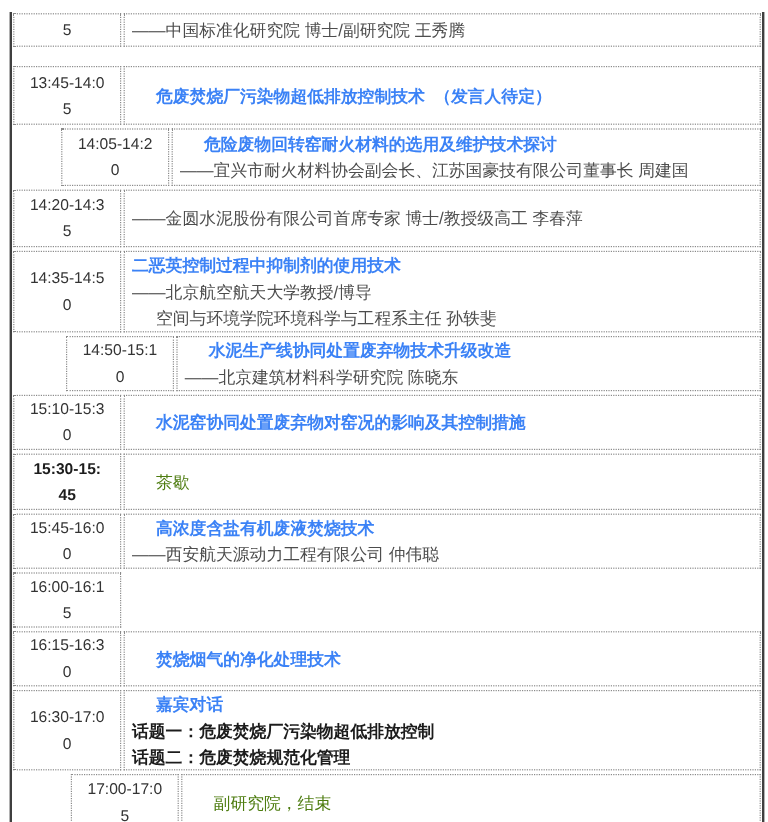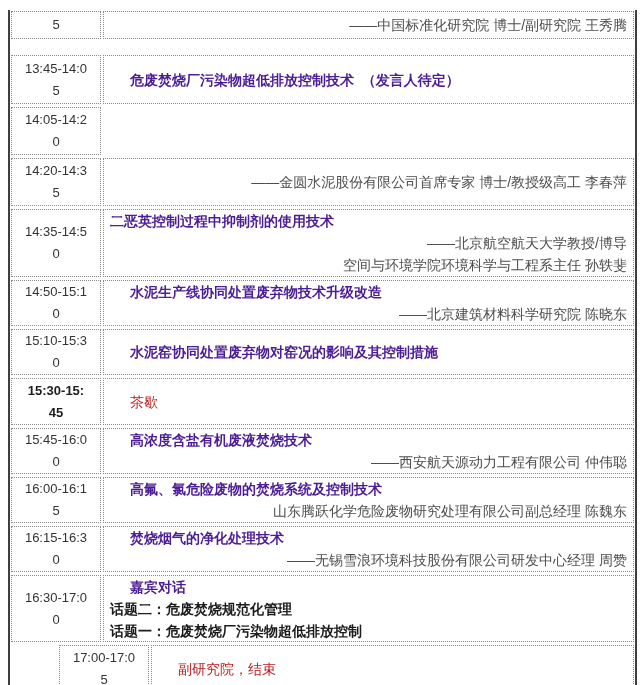--- a/index.html
+++ b/index.html
@@ -57,24 +57,24 @@
     line-height: 22px;
     color: #333333;
     white-space: pre-wrap;
   }
   .tline.bold { font-weight: bold; color: #1c1c1c; }
   .cline {
     font-size: 14px;
     line-height: 22px;
     white-space: pre-wrap;
   }
-  .cline.title  { font-weight: bold; color: #4c1d95; }
+  .cline.title  { font-weight: bold; color: #3b82f6; }
   .cline.topic  { font-weight: bold; color: #1c1c1c; }
-  .cline.speaker { font-weight: normal; color: #4d4d4d; text-align: right; }
-  .cline.plain  { font-weight: normal; color: #b91c1c; }
+  .cline.speaker { font-weight: normal; color: #4d4d4d; }
+  .cline.plain  { font-weight: normal; color: #4d7c0f; }
   .cline.indent { padding-left: 20px; }
 </style>
 </head>
 <body>
 
 <div class="page">
   <div class="tbl">
       <div class="row" style="height: 28px;">
         <div class="time-cell">
           <div class="tline">5</div>
@@ -85,24 +85,28 @@
       </div>
       <div class="row" style="height: 49px; margin-top: 16px;">
         <div class="time-cell">
           <div class="tline">13:45-14:0</div>
           <div class="tline">5</div>
         </div>
         <div class="content-cell">
           <div class="cline title indent">危废焚烧厂污染物超低排放控制技术  （发言人待定）</div>
         </div>
       </div>
-      <div class="row" style="height: 48px;">
+      <div class="row" style="height: 48px; padding-left: 40px;">
         <div class="time-cell">
           <div class="tline">14:05-14:2</div>
           <div class="tline">0</div>
+        </div>
+        <div class="content-cell">
+          <div class="cline title indent">危险废物回转窑耐火材料的选用及维护技术探讨</div>
+          <div class="cline speaker">——宜兴市耐火材料协会副会长、江苏国豪技有限公司董事长 周建国</div>
         </div>
       </div>
       <div class="row" style="height: 48px;">
         <div class="time-cell">
           <div class="tline">14:20-14:3</div>
           <div class="tline">5</div>
         </div>
         <div class="content-cell">
           <div class="cline speaker">——金圆水泥股份有限公司首席专家 博士/教授级高工 李春萍</div>
         </div>
@@ -111,21 +115,21 @@
         <div class="time-cell">
           <div class="tline">14:35-14:5</div>
           <div class="tline">0</div>
         </div>
         <div class="content-cell">
           <div class="cline title">二恶英控制过程中抑制剂的使用技术</div>
           <div class="cline speaker">——北京航空航天大学教授/博导</div>
           <div class="cline speaker indent">空间与环境学院环境科学与工程系主任 孙轶斐</div>
         </div>
       </div>
-      <div class="row" style="height: 46px;">
+      <div class="row" style="height: 46px; padding-left: 44px;">
         <div class="time-cell">
           <div class="tline">14:50-15:1</div>
           <div class="tline">0</div>
         </div>
         <div class="content-cell">
           <div class="cline title indent">水泥生产线协同处置废弃物技术升级改造</div>
           <div class="cline speaker">——北京建筑材料科学研究院 陈晓东</div>
         </div>
       </div>
       <div class="row" style="height: 46px;">
@@ -154,44 +158,39 @@
         <div class="content-cell">
           <div class="cline title indent">高浓度含盐有机废液焚烧技术</div>
           <div class="cline speaker">——西安航天源动力工程有限公司 仲伟聪</div>
         </div>
       </div>
       <div class="row" style="height: 46px;">
         <div class="time-cell">
           <div class="tline">16:00-16:1</div>
           <div class="tline">5</div>
         </div>
-        <div class="content-cell">
-          <div class="cline title indent">高氟、氯危险废物的焚烧系统及控制技术</div>
-          <div class="cline speaker">山东腾跃化学危险废物研究处理有限公司副总经理 陈魏东</div>
-        </div>
       </div>
       <div class="row" style="height: 46px;">
         <div class="time-cell">
           <div class="tline">16:15-16:3</div>
           <div class="tline">0</div>
         </div>
         <div class="content-cell">
           <div class="cline title indent">焚烧烟气的净化处理技术</div>
-          <div class="cline speaker">——无锡雪浪环境科技股份有限公司研发中心经理 周赞</div>
         </div>
       </div>
       <div class="row" style="height: 67px;">
         <div class="time-cell">
           <div class="tline">16:30-17:0</div>
           <div class="tline">0</div>
         </div>
         <div class="content-cell">
           <div class="cline title indent">嘉宾对话</div>
+          <div class="cline topic">话题一：危废焚烧厂污染物超低排放控制</div>
           <div class="cline topic">话题二：危废焚烧规范化管理</div>
-          <div class="cline topic">话题一：危废焚烧厂污染物超低排放控制</div>
         </div>
       </div>
       <div class="row" style="height: 47px; margin-left: 48px;">
         <div class="time-cell">
           <div class="tline">17:00-17:0</div>
           <div class="tline">5</div>
         </div>
         <div class="content-cell">
           <div class="cline plain indent">副研究院，结束</div>
         </div>

